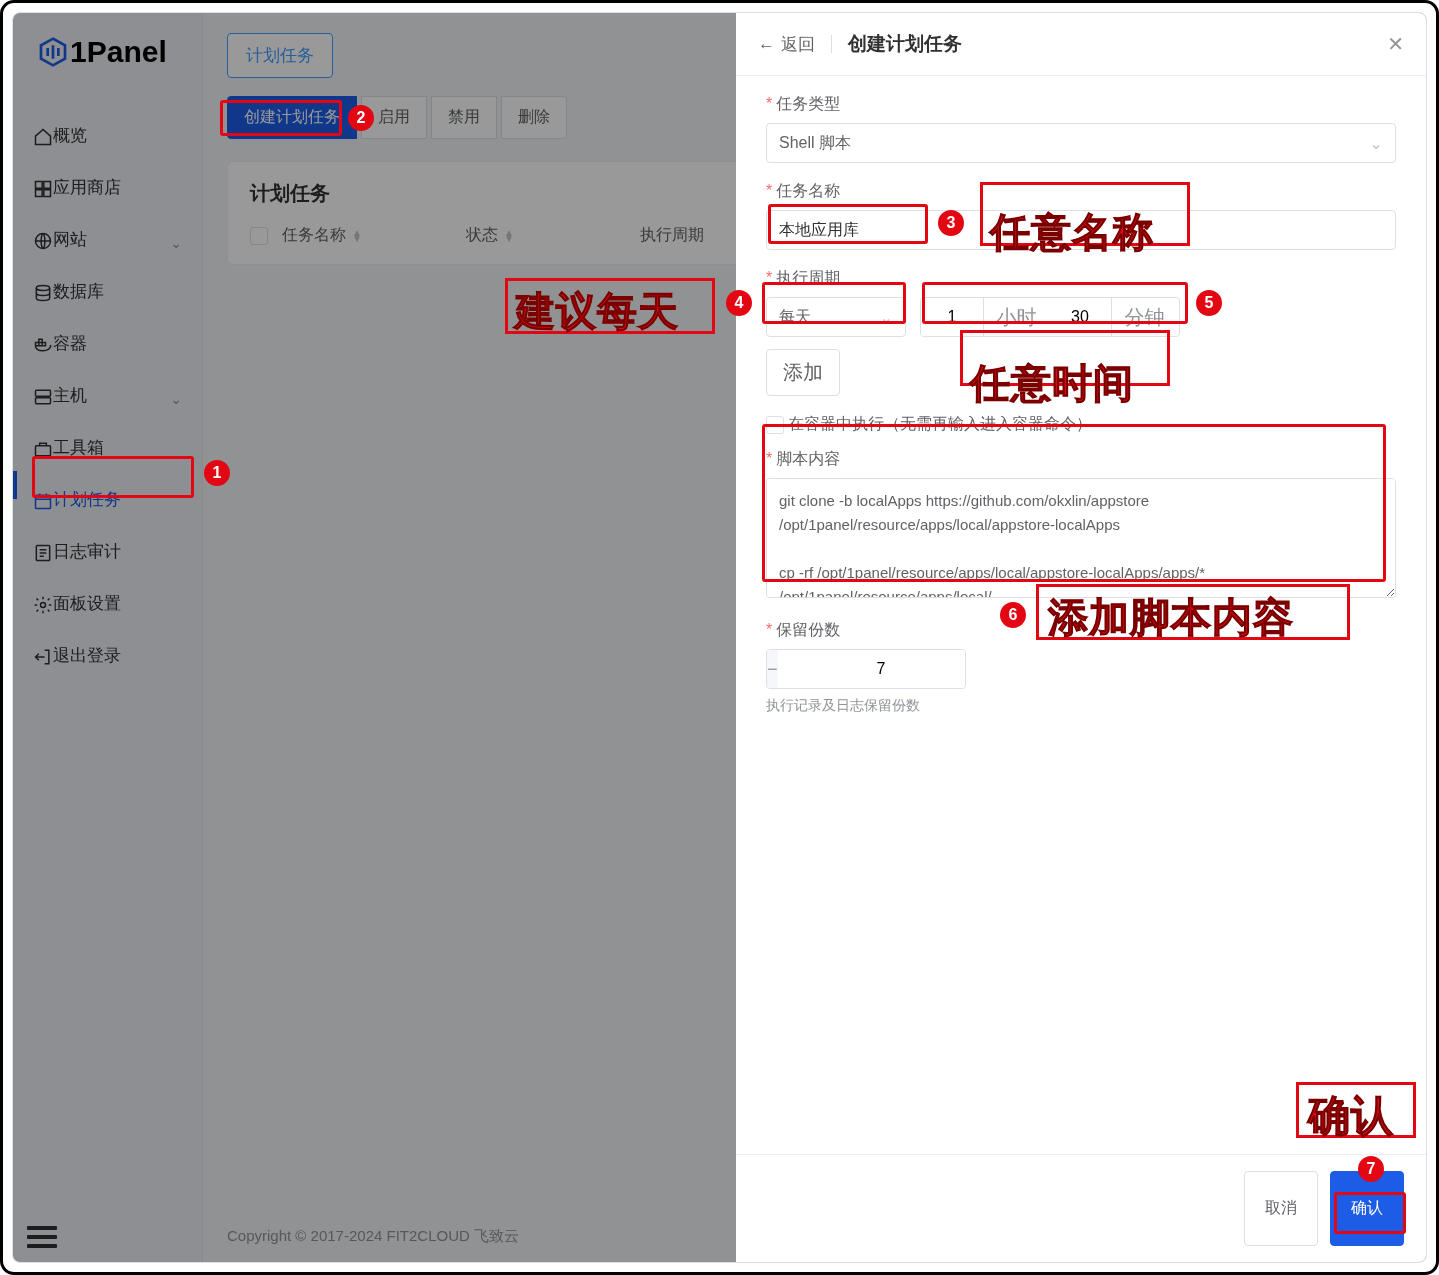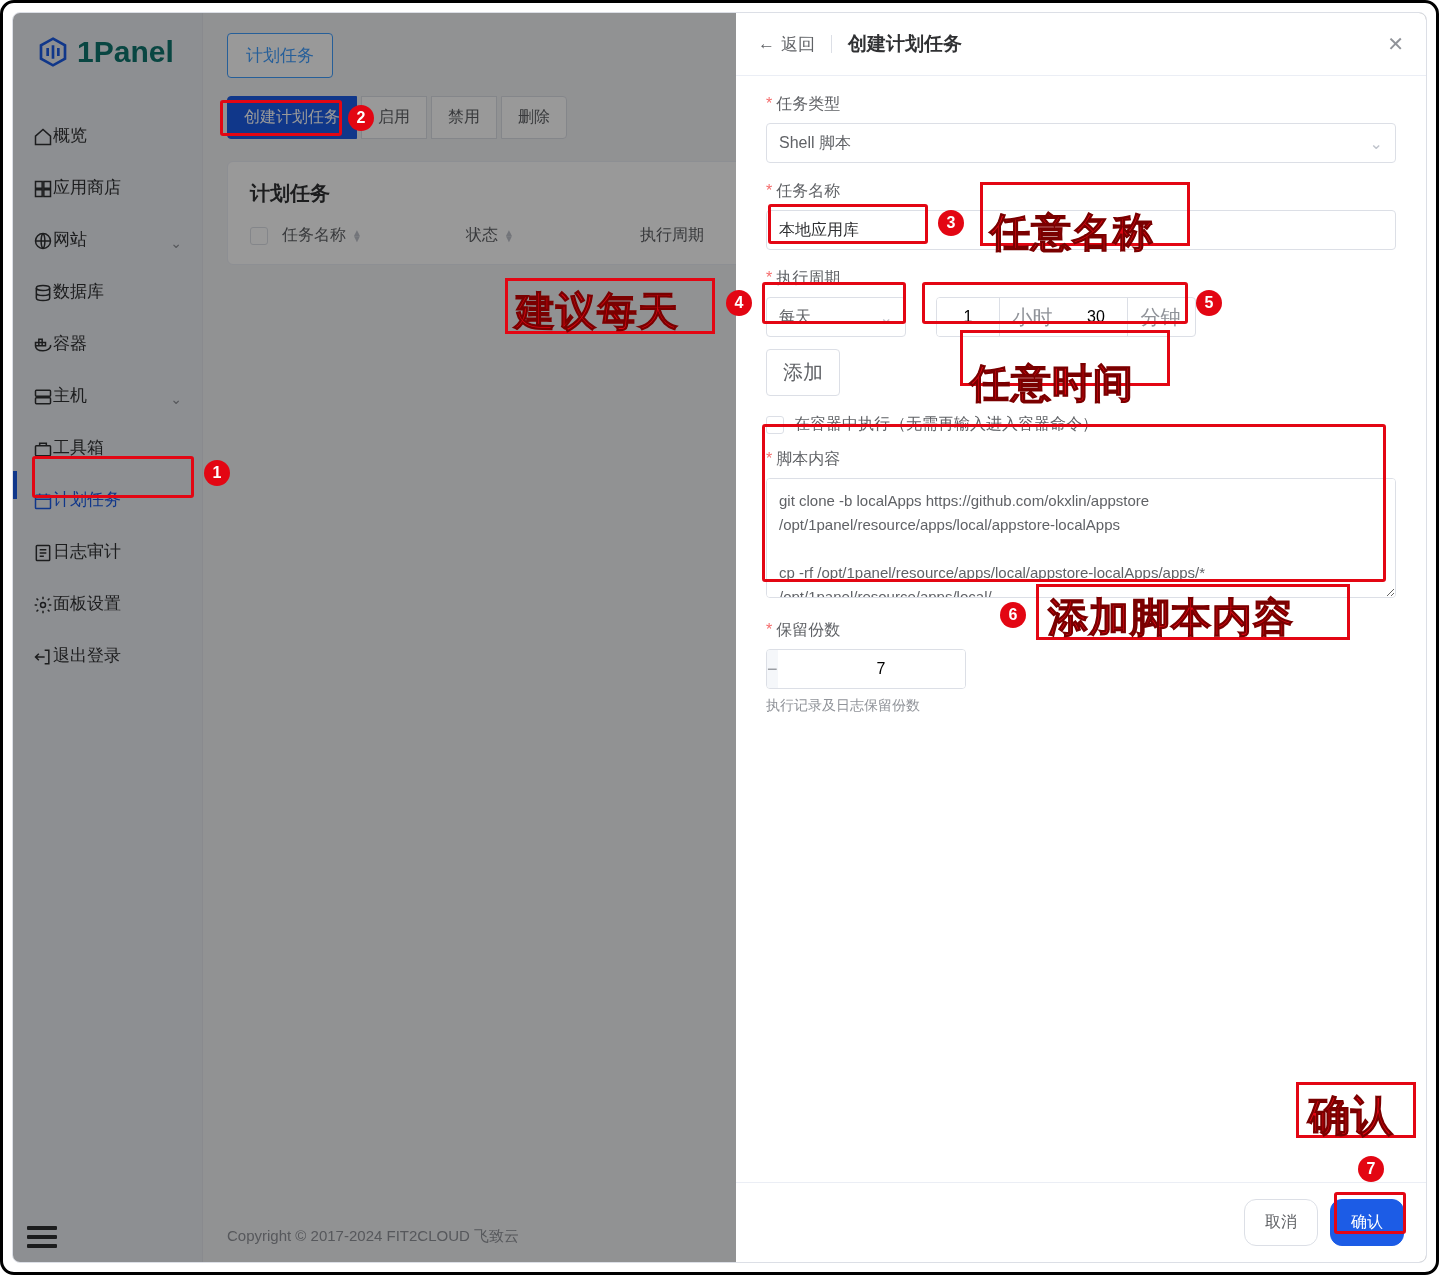--- a/index.html
+++ b/index.html
@@ -1,20 +1,20 @@
 <!DOCTYPE html>
 <html><head>
 <meta charset="utf-8">
 <style>
 *{box-sizing:border-box;margin:0;padding:0;font-family:-apple-system,BlinkMacSystemFont,"Segoe UI","PingFang SC","Microsoft YaHei",sans-serif}
 body{background:#fff;width:1439px;height:1275px;position:relative;overflow:hidden}
 .outer-border{position:absolute;inset:0;border-radius:14px;border:3px solid #000;pointer-events:none;z-index:999}
 .app{position:absolute;inset:12px;border:1px solid #dcdfe6;border-radius:8px;overflow:hidden;background:#f2f3f5}
 .sidebar{position:absolute;left:0;top:0;bottom:0;width:190px;background:#ebeef3;border-right:1px solid #e4e7ed}
-.logo{display:flex;align-items:center;gap:8px;padding:22px 18px 22px 24px;color:#0f766e;font-weight:800;font-size:30px}
+.logo{display:flex;align-items:center;gap:1px;padding:22px 18px 22px 24px;color:#000000;font-weight:800;font-size:30px}
 .logo svg{width:32px;height:32px}
 .nav{padding:4px 0}
 .nav-item{display:flex;align-items:flex-end;height:52px;padding:0 20px;color:#303133;font-size:17px;cursor:pointer;position:relative}
 .nav-item.active{color:#1c5ce6}
 .nav-item.active::before{content:"";position:absolute;left:0;top:12px;bottom:12px;width:4px;background:#1c5ce6}
 .nav-item .chev{margin-left:auto;color:#909399;font-size:14px}
 .nav-item svg{width:20px;height:20px;flex:0 0 20px}
 .collapse-btn{position:absolute;left:14px;bottom:14px;width:30px;height:22px;display:flex;flex-direction:column;justify-content:space-between;cursor:pointer}
 .collapse-btn span{height:4px;background:#303133;border-radius:1px}
 .main{position:absolute;left:190px;right:0;top:0;bottom:0;padding:20px 24px 0 24px}
@@ -43,36 +43,36 @@
 .dr-head .sep{width:1px;height:18px;background:#dcdfe6;margin:0 4px}
 .dr-head .title{font-size:19px;font-weight:600;color:#303133}
 .dr-head .close{margin-left:auto;font-size:20px;color:#909399;cursor:pointer}
 .dr-body{flex:1;overflow:auto;padding:18px 30px}
 .fi{margin-bottom:18px}
 .fi label{display:block;font-size:16px;color:#606266;margin-bottom:8px}
 .fi label .req{color:#f56c6c;margin-right:4px}
 .sel,.inp{width:100%;height:40px;border:1px solid #dcdfe6;border-radius:4px;padding:0 12px;font-size:16px;color:#606266;background:#fff;display:flex;align-items:center;justify-content:space-between}
 .sel .chev-d{color:#c0c4cc}
 .inp input{border:0;outline:0;width:100%;font-size:16px;color:#303133;background:transparent}
-.cycle-row{display:flex;gap:30px;align-items:flex-start}
+.cycle-row{display:flex;gap:14px;align-items:flex-start}
 .cycle-sel{width:140px}
 .cycle-num{width:260px;height:40px;display:flex;border:1px solid #dcdfe6;border-radius:4px;overflow:hidden}
 .cycle-num input{width:62px;border:0;outline:0;text-align:center;font-size:16px}
 .cycle-num .u{width:66px;display:flex;align-items:center;justify-content:center;color:#909399;font-size:20px;border-left:1px solid #dcdfe6}
 .cycle-num .u:first-of-type{border-left:1px solid #dcdfe6}
 .add-btn{margin-top:12px;display:inline-block;border:1px solid #dcdfe6;border-radius:4px;padding:9px 16px;font-size:20px;color:#606266;cursor:pointer}
-.chk-row{display:flex;align-items:center;gap:10px;font-size:16px;color:#606266;margin:6px 0 14px 0}
+.chk-row{display:flex;align-items:center;gap:4px;font-size:16px;color:#606266;margin:6px 0 14px 0}
 .chk-row .chk{width:18px;height:18px;border:1px solid #dcdfe6;border-radius:3px}
 .ta{width:100%;min-height:120px;border:1px solid #dcdfe6;border-radius:4px;padding:10px 12px;font-size:15px;color:#606266;line-height:1.6;resize:vertical;font-family:inherit}
 .stepper{display:flex;width:200px;height:40px;border:1px solid #dcdfe6;border-radius:4px;overflow:hidden}
 .stepper button{width:40px;border:0;background:#f5f7fa;color:#909399;font-size:18px;cursor:pointer}
 .stepper input{flex:1;border:0;text-align:center;font-size:16px;outline:0}
 .hint{color:#909399;font-size:14px;margin-top:8px}
 .dr-foot{padding:16px 22px;display:flex;justify-content:flex-end;gap:12px;border-top:1px solid #ebeef5}
-.btn{padding:12px 20px;font-size:16px;border-radius:12px;cursor:pointer}
+.btn{padding:26px 20px;font-size:16px;border-radius:4px;cursor:pointer}
 .btn-default{border:1px solid #dcdfe6;background:#fff;color:#606266}
 .btn-primary{border:1px solid #1c5ce6;background:#1c5ce6;color:#fff}
 
 .anno{position:absolute;z-index:500;pointer-events:none}
 .rbox{border:3px solid #e30613;border-radius:3px}
 .rcircle{width:26px;height:26px;border-radius:50%;background:#e30613;color:#fff;font-weight:700;font-size:16px;display:flex;align-items:center;justify-content:center}
 .rtext{color:#e30613;font-weight:800;-webkit-text-stroke:1px #7a0000;letter-spacing:1px}
 .rtext.big{font-size:40px}
 .rtext.huge{font-size:42px}
 .rbox-thin{border:3px solid #e30613}

